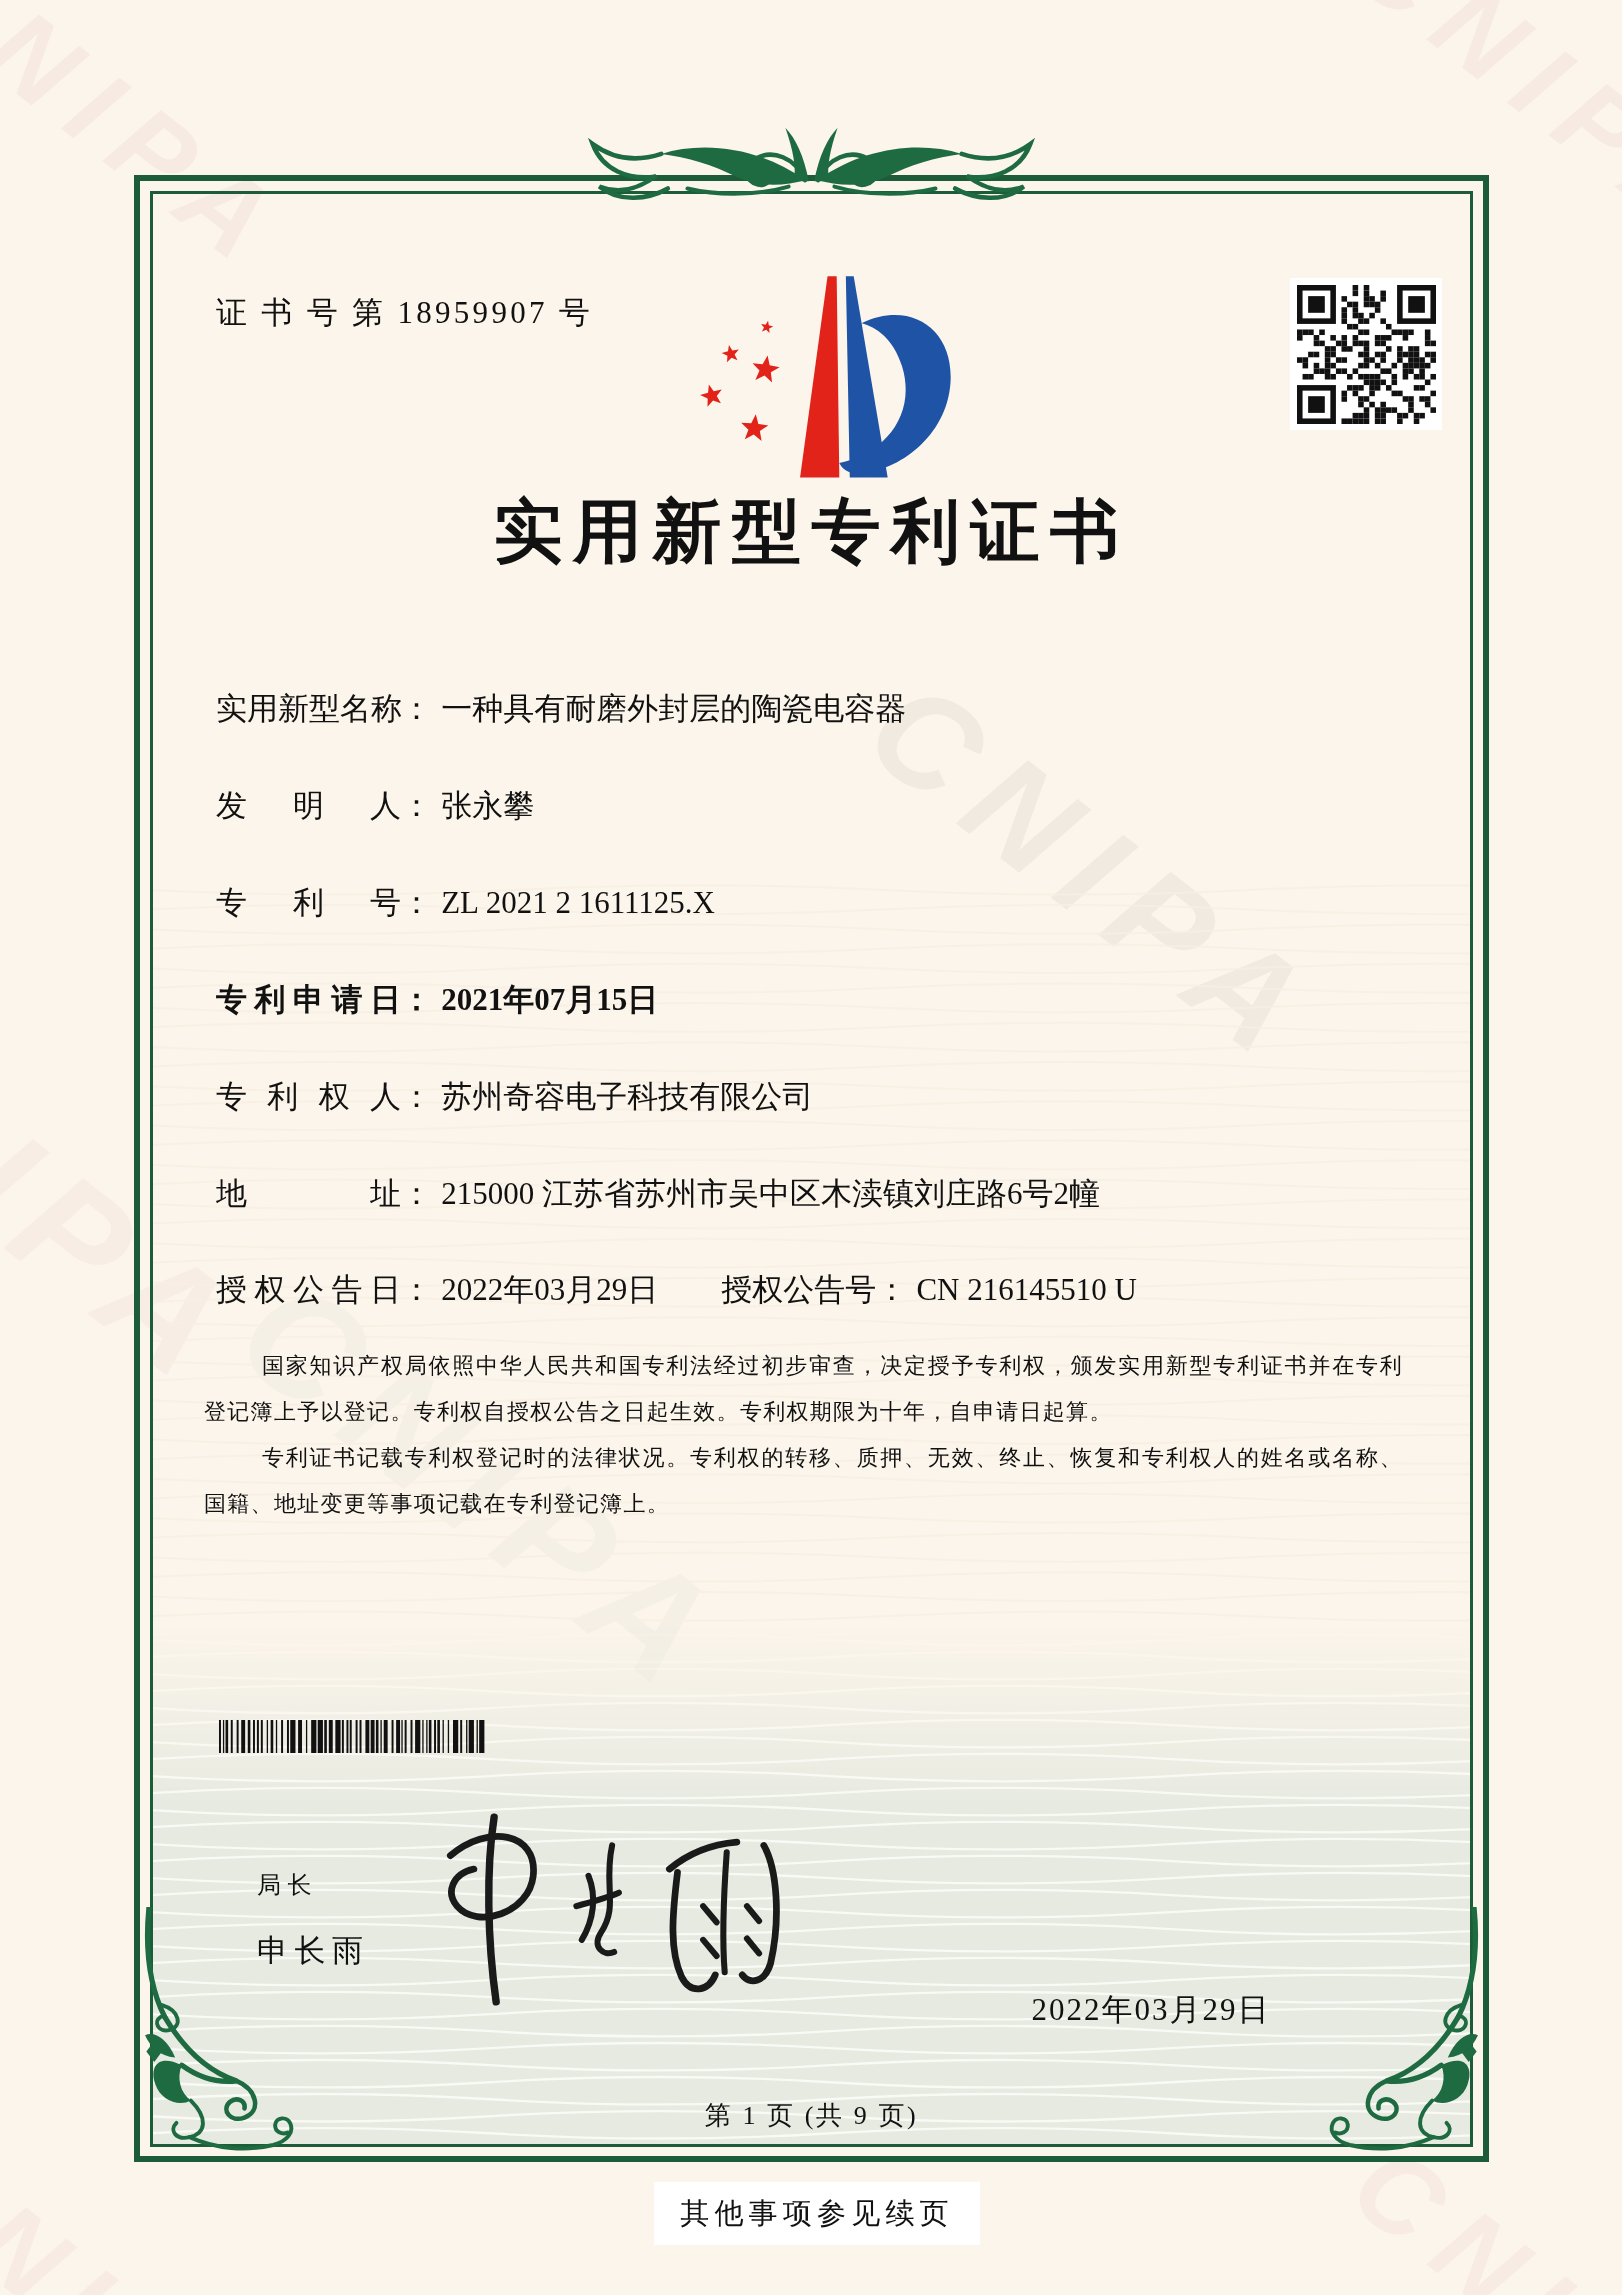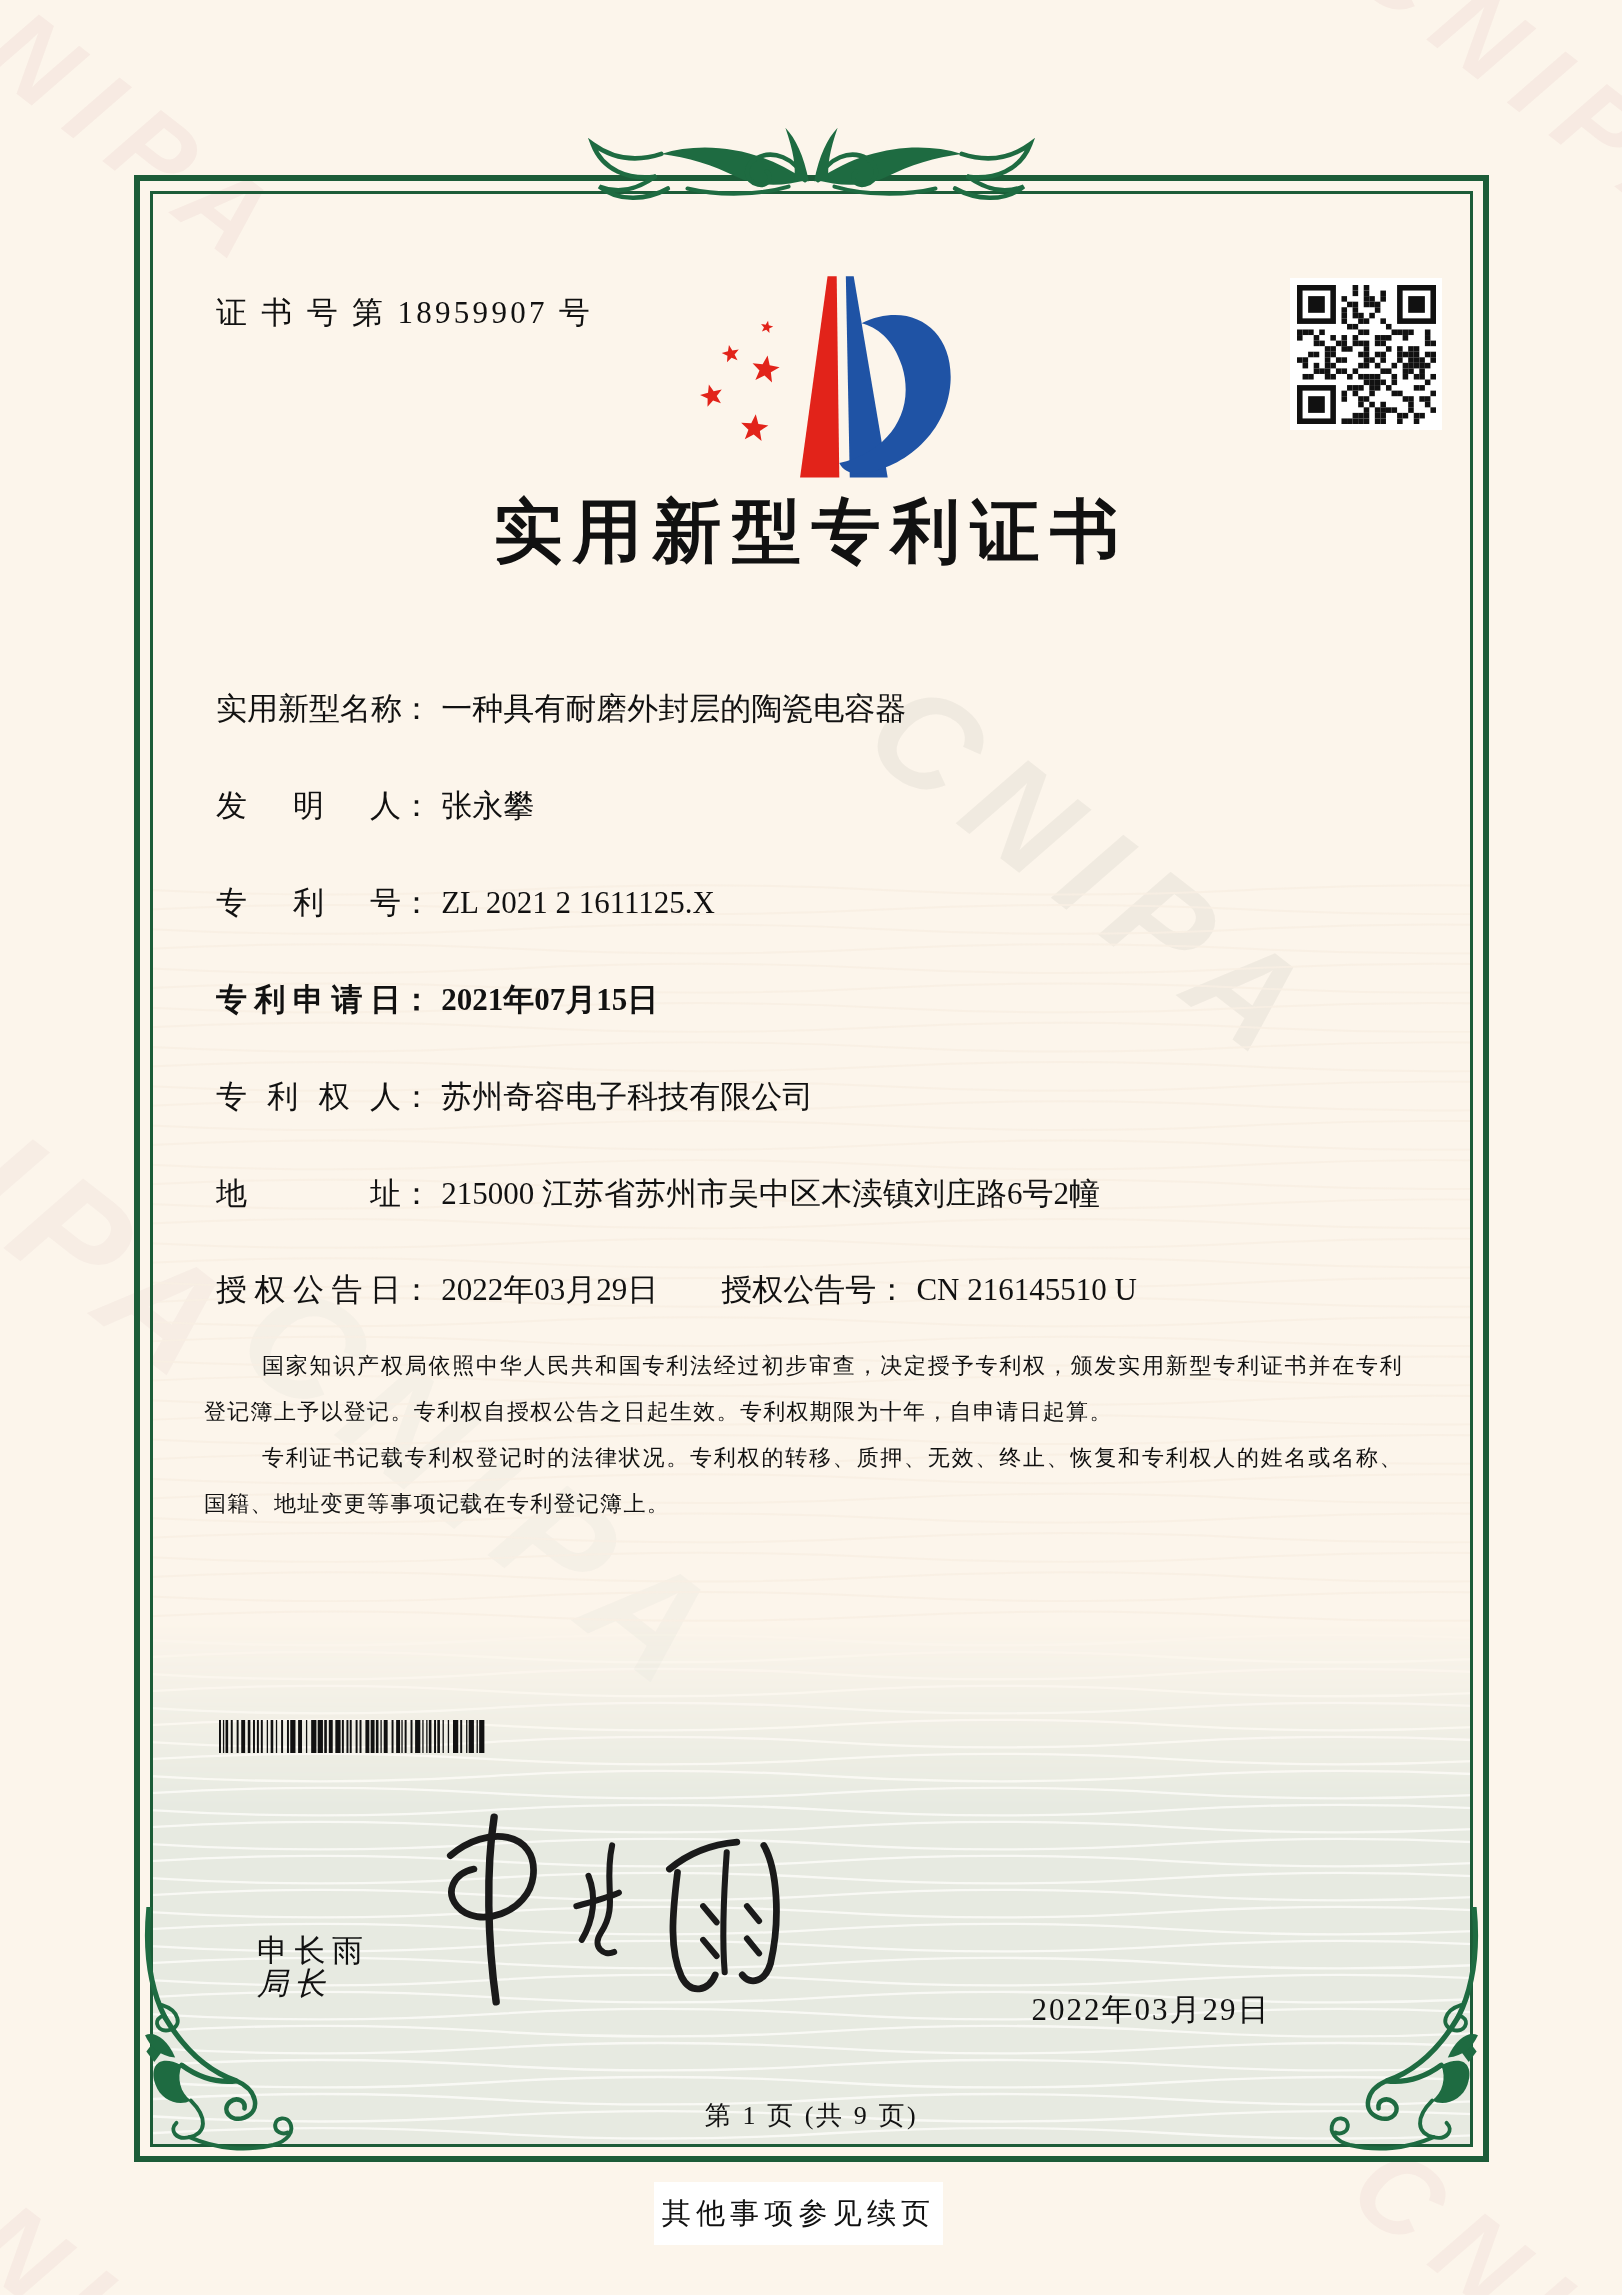--- a/index.html
+++ b/index.html
@@ -43,28 +43,28 @@
   .title{left:0;top:486px;width:100%;text-align:center;font-size:69px;font-weight:bold;letter-spacing:10.5px;z-index:4;}
   .field-row{left:216px;font-size:31px;white-space:nowrap;z-index:4;}
   .field-label{display:inline-block;width:185px;text-align:justify;text-align-last:justify;vertical-align:bottom;}
   .field-colon{display:inline-block;}
   .field-value{margin-left:9.2px;margin-top:14px;}
   .grant-group{margin-left:63px;}
   .paras{left:204px;top:1343px;width:1199px;font-size:22px;line-height:46px;
          text-align:justify;letter-spacing:1.3px;z-index:4;}
   .paras p{margin:0;text-indent:58px;}
   .barcode{left:219px;top:1720px;width:268px;height:33px;z-index:4;}
-  .signer-title{left:257px;top:1963px;font-size:31px;letter-spacing:6.5px;z-index:4;font-style:italic;}
+  .signer-title{left:257px;top:1869px;font-size:24px;letter-spacing:6.5px;z-index:4;}
   .signer-name{left:257px;top:1930px;font-size:31px;letter-spacing:6.5px;z-index:4;}
   .signature{left:386px;top:1805px;width:432px;height:209px;z-index:4;}
   .signature path{fill:none;stroke:#1a1a1a;stroke-linecap:round;stroke-linejoin:round;}
   .issue-date{left:968px;top:1989px;width:366px;text-align:center;font-size:31px;letter-spacing:2px;z-index:4;}
   .page-info{left:0;top:2098px;width:100%;text-align:center;font-size:26px;letter-spacing:2.6px;z-index:4;}
   .footer-note{
-    left:654px;top:2182px;width:289px;height:63px;line-height:63px;background:#fff;
+    left:654px;top:2182px;width:326px;height:63px;line-height:63px;background:#fff;
     text-align:center;font-size:29px;letter-spacing:5.2px;z-index:4;
   }
 </style>
 </head>
 <body>
 
 <div class="page">
 
   <span class="wm" style="left:-39px;top:-79px;font-size:111px;color:#f6e8e0;opacity:.8;">CNIPA</span>
   <span class="wm" style="left:1407px;top:-105px;font-size:111px;color:#f6e8e0;opacity:.8;">CNIPA</span>

